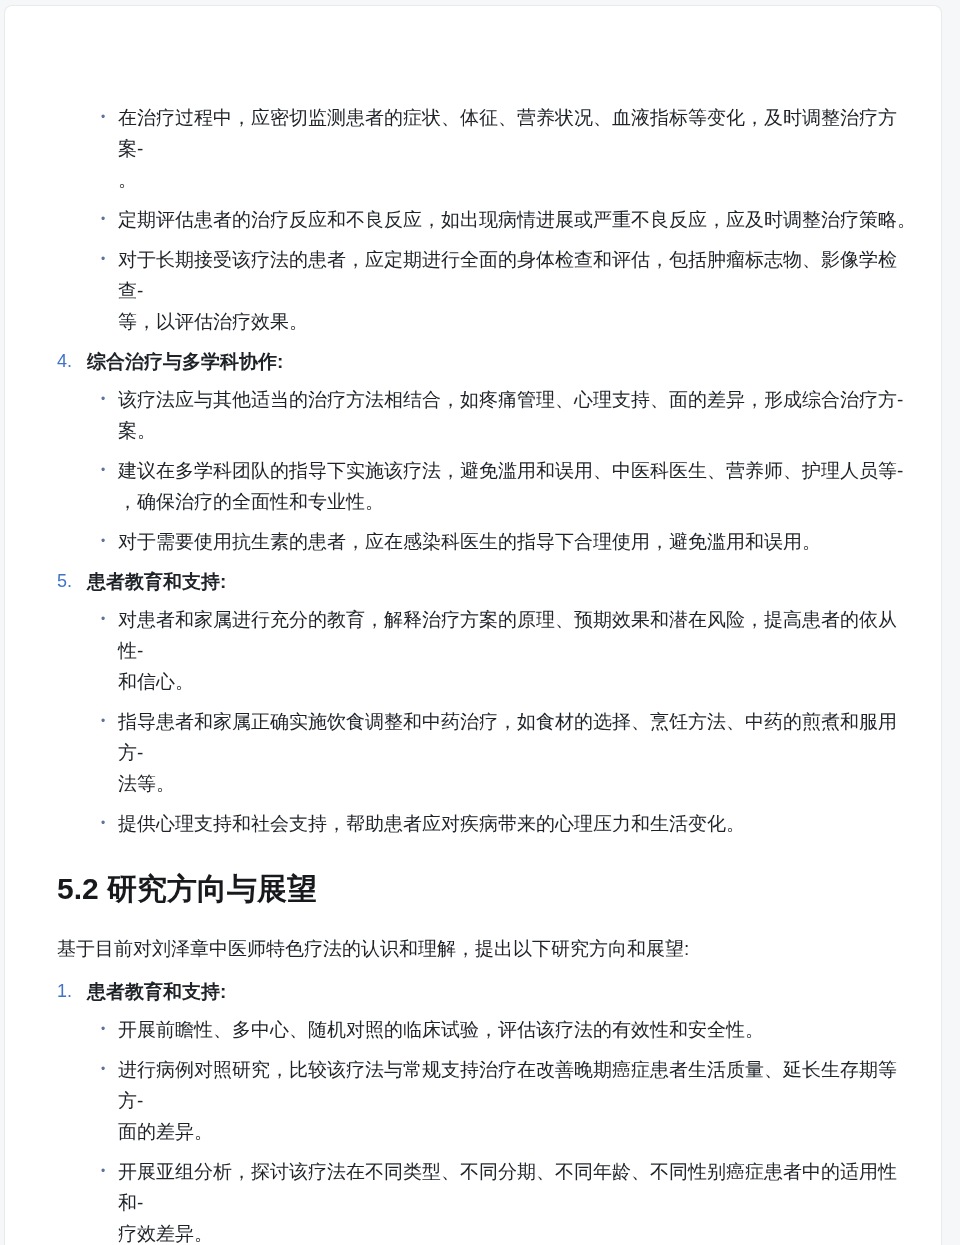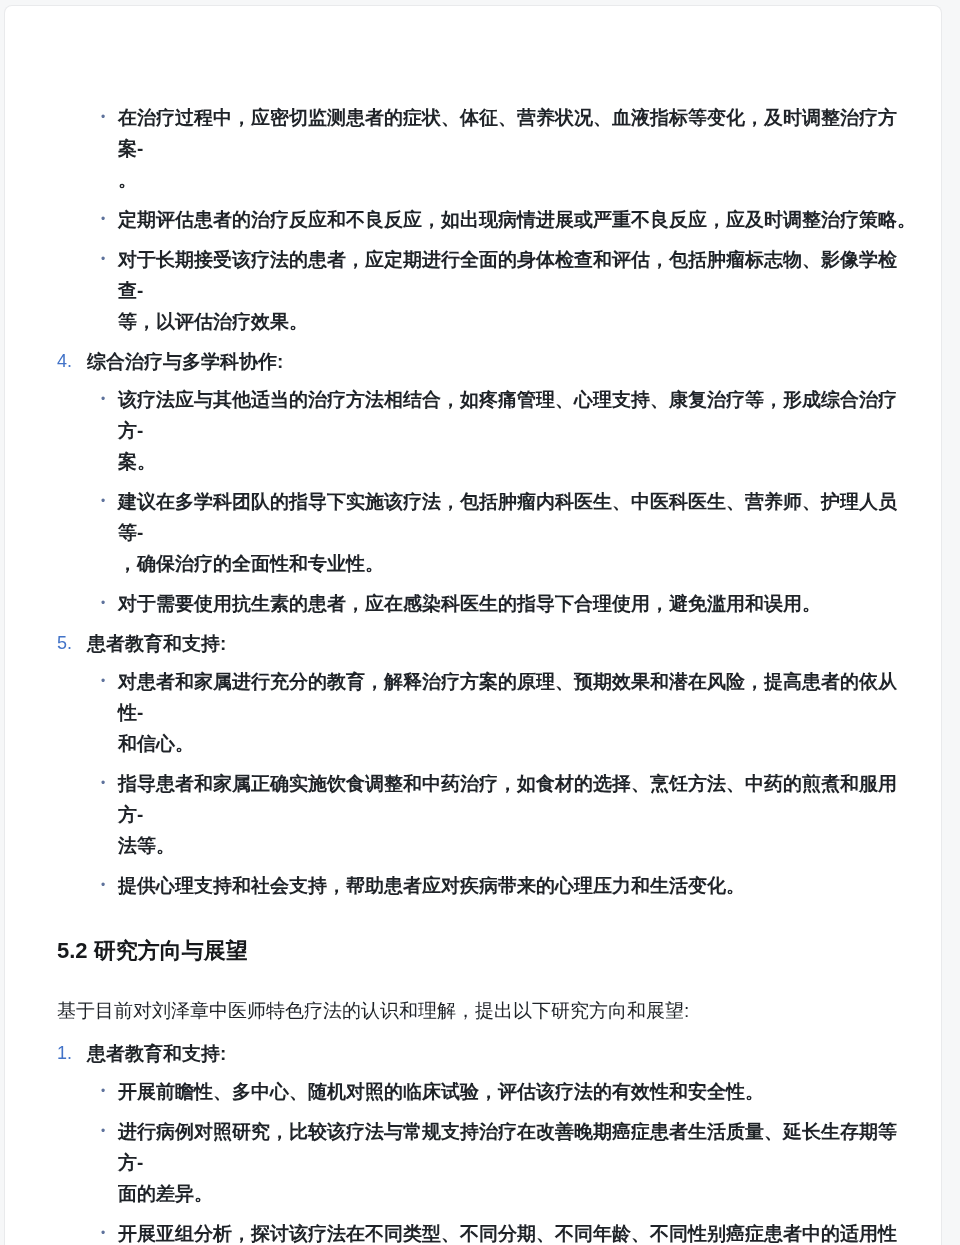--- a/index.html
+++ b/index.html
@@ -27,21 +27,20 @@
     color: #1f2328;
   }
   .li {
     display: flex;
     align-items: flex-start;
     margin-bottom: 9px;
   }
   .li-body {
     white-space: pre-line;
     flex: 1;
-    font-weight: bold;
   }
   .bullet-li { margin-left: 48px; }
   .bullet-li .marker {
     flex: none;
     width: 17px;
     font-size: 12px;
     line-height: 31px;
     color: #5e729c;
   }
   .num-li {
@@ -52,21 +51,21 @@
   .num-li .marker {
     flex: none;
     min-width: 16px;
     margin-right: 2px;
     color: #4273c8;
     font-size: 18px;
   }
   .num-li .li-body { font-weight: 700; margin-left: 12px; }
   .sub-list { margin-top: 1px; }
   h2.section-heading {
-    font-size: 22px;
+    font-size: 30px;
     line-height: 40px;
     font-weight: 700;
     color: #17191c;
     margin: 30px 0 24px 4px;
   }
   p.section-intro {
     margin: 0 4px 12px 4px;
   }
 </style>
 </head>
@@ -92,26 +91,26 @@
       </div>
     </div>
 
     <div class="li num-li">
       <span class="marker">4.</span>
       <div class="li-body">综合治疗与多学科协作:</div>
     </div>
     <div class="sub-list">
       <div class="li bullet-li">
         <span class="marker">•</span>
-        <div class="li-body">该疗法应与其他适当的治疗方法相结合，如疼痛管理、心理支持、康复治疗等，形成综合治疗方-
+        <div class="li-body">该疗法应与其他适当的治疗方法相结合，如疼痛管理、心理支持、面的差异，形成综合治疗方-
 案。</div>
       </div>
       <div class="li bullet-li">
         <span class="marker">•</span>
-        <div class="li-body">建议在多学科团队的指导下实施该疗法，包括肿瘤内科医生、中医科医生、营养师、护理人员等-
+        <div class="li-body">建议在多学科团队的指导下实施该疗法，避免滥用和误用、中医科医生、营养师、护理人员等-
 ，确保治疗的全面性和专业性。</div>
       </div>
       <div class="li bullet-li">
         <span class="marker">•</span>
         <div class="li-body">对于需要使用抗生素的患者，应在感染科医生的指导下合理使用，避免滥用和误用。</div>
       </div>
     </div>
 
     <div class="li num-li">
       <span class="marker">5.</span>

